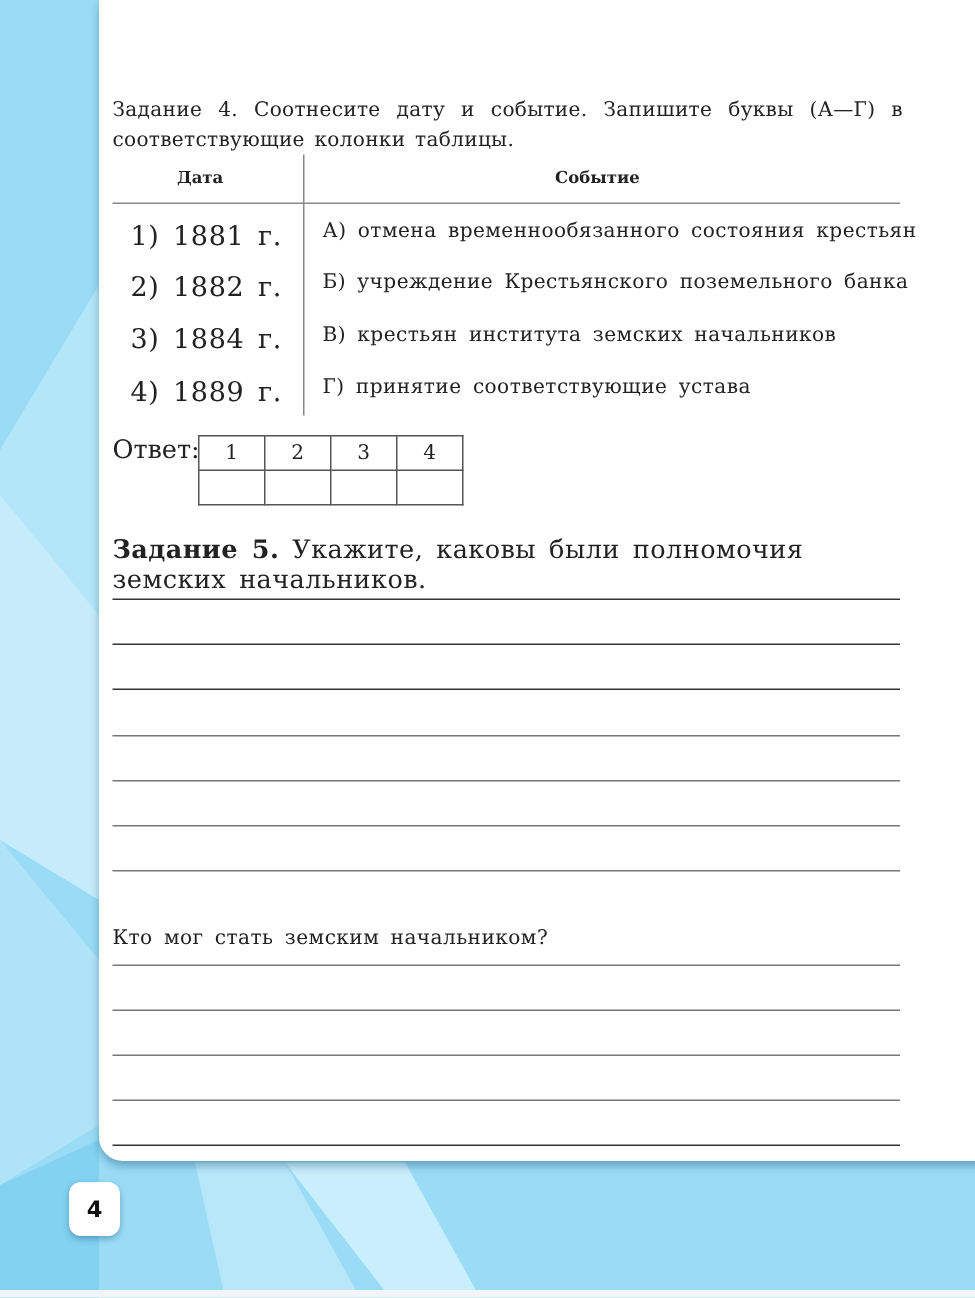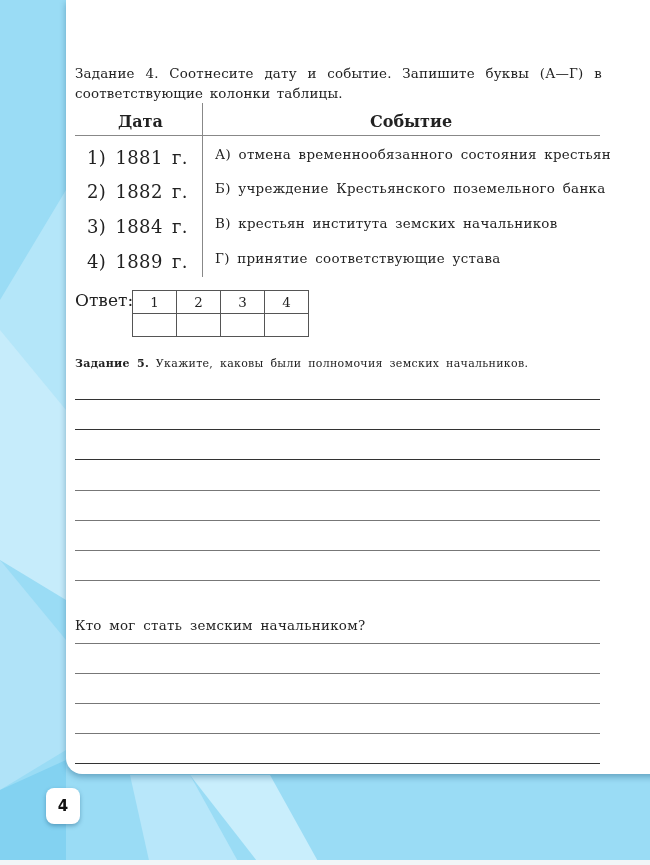--- a/index.html
+++ b/index.html
@@ -1,29 +1,29 @@
 <!DOCTYPE html>
 <html><head>
 <meta charset="utf-8">
 <style>
   html,body{margin:0;padding:0;}
   body{width:650px;height:865px;position:relative;overflow:hidden;background:#9adcf5;font-family:"DejaVu Serif","Liberation Serif",serif;color:#222;}
   .bg{position:absolute;inset:0;overflow:hidden;}
   .page{position:absolute;left:66px;top:0;width:600px;height:774px;background:#fff;border-bottom-left-radius:16px;box-shadow:0 3px 6px rgba(0,60,100,0.35);}
   .task-title{position:absolute;left:75px;top:64px;width:527px;font-size:13.4px;line-height:20px;text-align:justify;letter-spacing:0.2px;word-spacing:2px;}
   .task-title b{font-weight:normal;}
-  .tbl-head{position:absolute;top:112px;font-size:16px;font-weight:bold;text-align:right;}
+  .tbl-head{position:absolute;top:112px;font-size:11px;font-weight:bold;text-align:right;}
   .tbl-line{position:absolute;left:75px;top:135px;width:525px;height:1px;background:#888;}
   .tbl-vline{position:absolute;left:202px;top:103px;width:1px;height:174px;background:#888;}
   .row-date{position:absolute;left:87px;font-size:18px;letter-spacing:0.4px;word-spacing:3px;}
   .row-event{position:absolute;left:215px;font-size:13.4px;letter-spacing:0.3px;word-spacing:3px;}
   .answer-label{position:absolute;left:75px;top:290px;font-size:17px;}
   .answer-grid{position:absolute;left:132px;top:290px;border-collapse:collapse;}
   .answer-grid td{width:43px;height:22px;border:1px solid #555;text-align:center;font-size:13.4px;padding:0;}
-  .task5{position:absolute;left:75px;top:357px;width:527px;font-size:11px;letter-spacing:0.3px;word-spacing:3px;}
+  .task5{position:absolute;left:75px;top:357px;width:527px;font-size:17px;letter-spacing:0.3px;word-spacing:3px;}
   .rule{position:absolute;left:75px;width:525px;height:1px;background:#777;}
   .rule.dark{background:#333;height:1.4px;}
   .q2{position:absolute;left:75px;top:618px;font-size:13.4px;letter-spacing:0.3px;word-spacing:3px;}
   .pagenum{position:absolute;left:46px;top:788px;width:34px;height:36px;background:#fff;border-radius:8px;box-shadow:0 2px 4px rgba(0,60,100,0.35);display:flex;align-items:center;justify-content:center;font-family:"DejaVu Sans","Liberation Sans",sans-serif;font-weight:bold;font-size:15px;color:#111;}
 </style>
 </head>
 <body>
 
 <div class="bg">
   <svg width="650" height="865" style="position:absolute;left:0;top:0">

